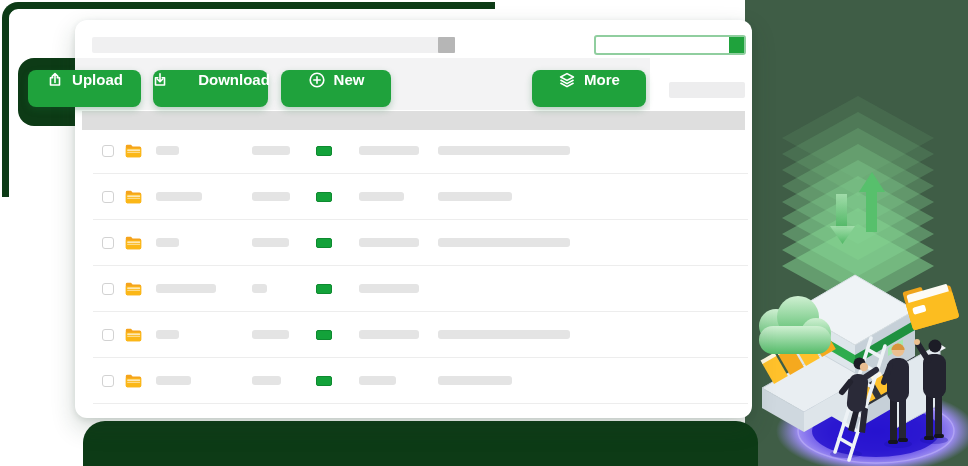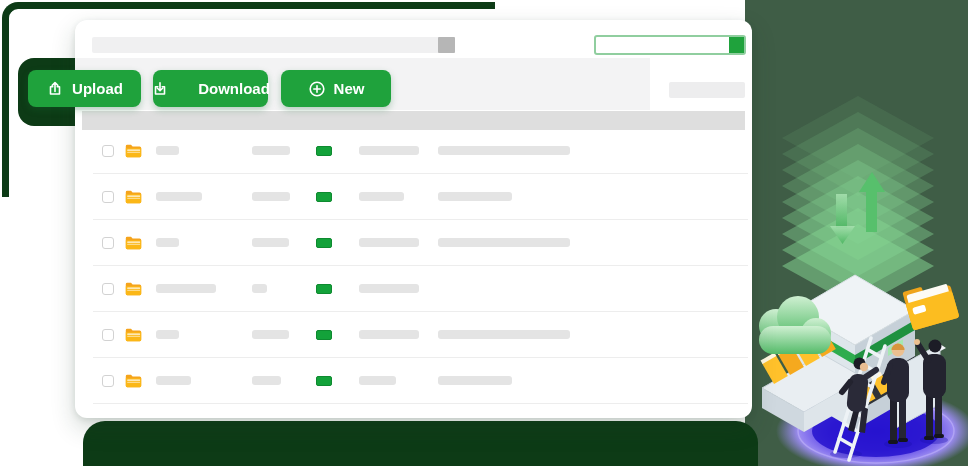--- a/index.html
+++ b/index.html
@@ -27,21 +27,21 @@
   .address-wrap{position:absolute;left:17px;top:17px;width:363px;height:16px;background:#F0F0F1;border-radius:2px;}
   .address-knob{position:absolute;right:0;top:0;width:17px;height:16px;background:#B6B6B6;border-radius:1px;}
   .progress{position:absolute;left:519px;top:15px;width:152px;height:20px;background:#fff;
             border:2px solid #90CE9F;border-radius:3px;box-sizing:border-box;}
   .progress-fill{position:absolute;right:0;top:0;bottom:0;background:#1FA23C;}
   .header-band{position:absolute;left:7px;top:91px;width:663px;height:19px;background:#DEDEDE;}
   .toolbar-ph{position:absolute;left:594px;top:62px;width:76px;height:16px;background:#EDEDEE;border-radius:2px;}
 
   
   .btn{position:absolute;top:70px;height:37px;border:none;cursor:pointer;z-index:3;
-       background:#1FA23C;border-radius:8px;color:#fff;display:flex;align-items:center;
+       background:#1FA23C;border-radius:8px;color:#fff;display:flex;
        justify-content:center;gap:8px;font-family:"Liberation Sans",sans-serif;
        font-weight:bold;font-size:15px;box-shadow:0 3px 7px rgba(20,110,50,.28);}
   .btn-upload{left:28px;width:113px;}
   .btn-download{left:153px;width:115px;gap:29px;}
   .btn-new{left:281px;width:110px;}
   .btn-search{left:404px;width:115px;}
   .btn-more{left:532px;width:114px;}
   .bicon{width:18px;height:18px;flex:0 0 auto;}
   .bicon *{stroke:#fff;stroke-width:1.6;fill:none;stroke-linecap:round;stroke-linejoin:round;}
 
@@ -354,14 +354,22 @@
 
   <button class="btn btn-new">
     <svg class="bicon" viewBox="0 0 18 18">
       <circle cx="9" cy="9" r="6.8"></circle>
         <path d="M9 5.8 V12.2 M5.8 9 H12.2"></path>
     </svg>
     <span>New</span>
   </button>
 
 
+  <button class="btn btn-more">
+    <svg class="bicon" viewBox="0 0 18 18">
+      <path d="M9 2.6 L15.4 6 L9 9.4 L2.6 6 Z"></path>
+        <path d="M2.9 9.3 L9 12.6 L15.1 9.3"></path>
+        <path d="M2.9 12.3 L9 15.6 L15.1 12.3"></path>
+    </svg>
+    <span>More</span>
+  </button>
 
 </div>
 
 </body></html>

